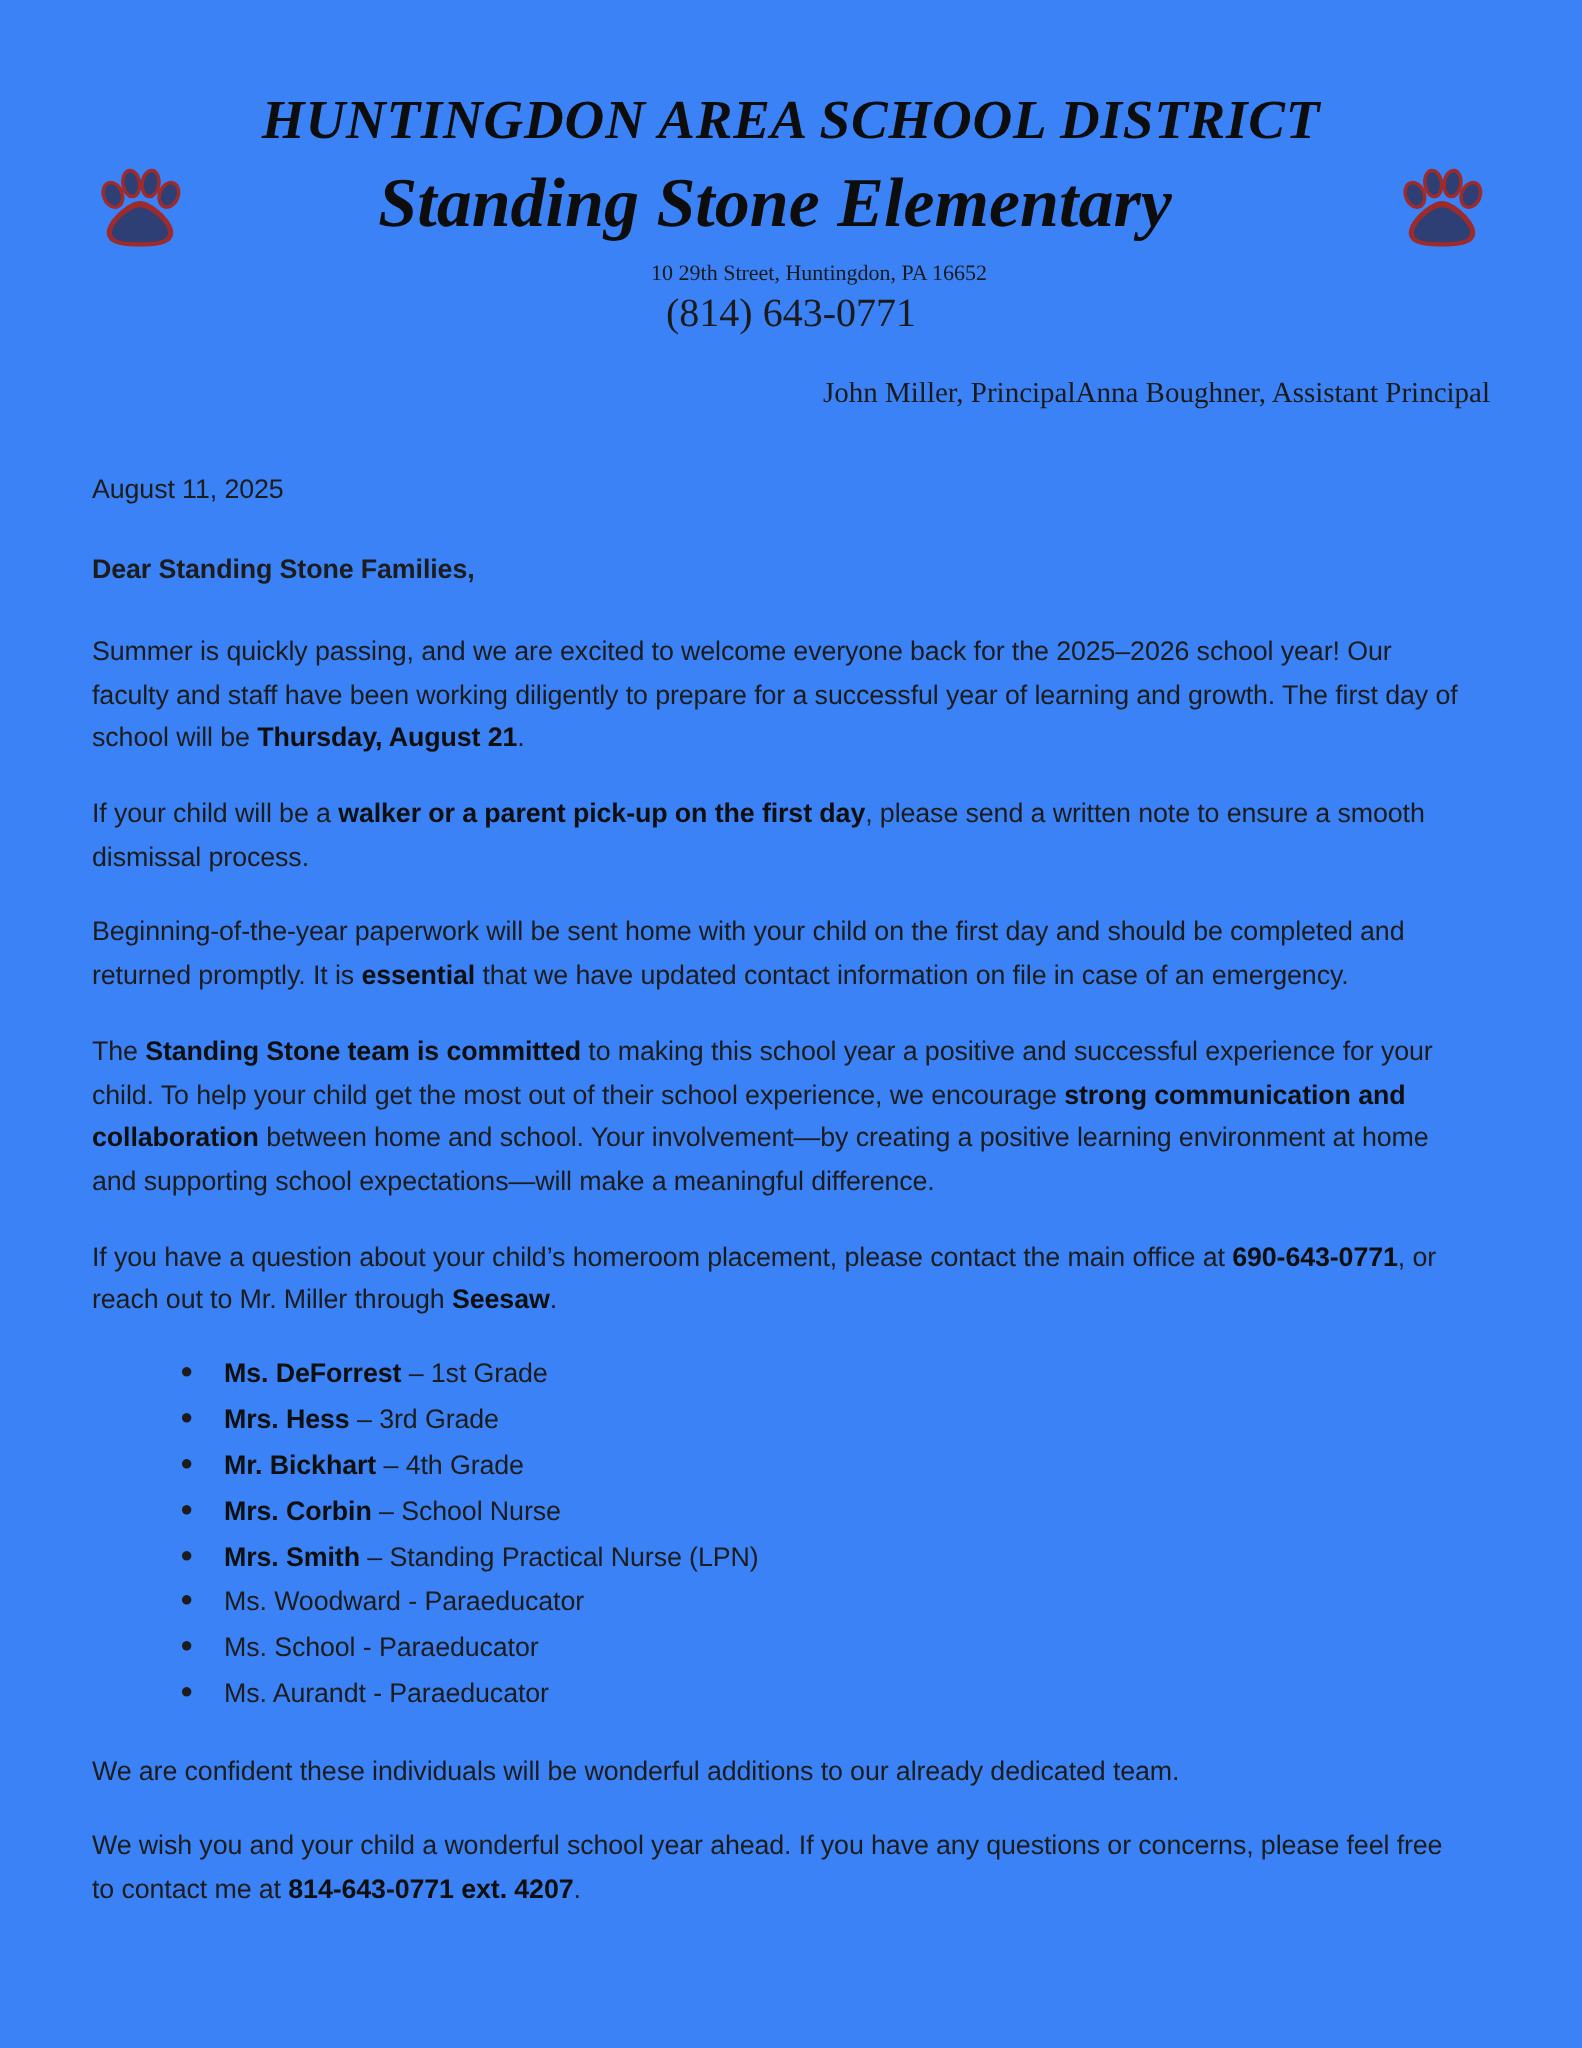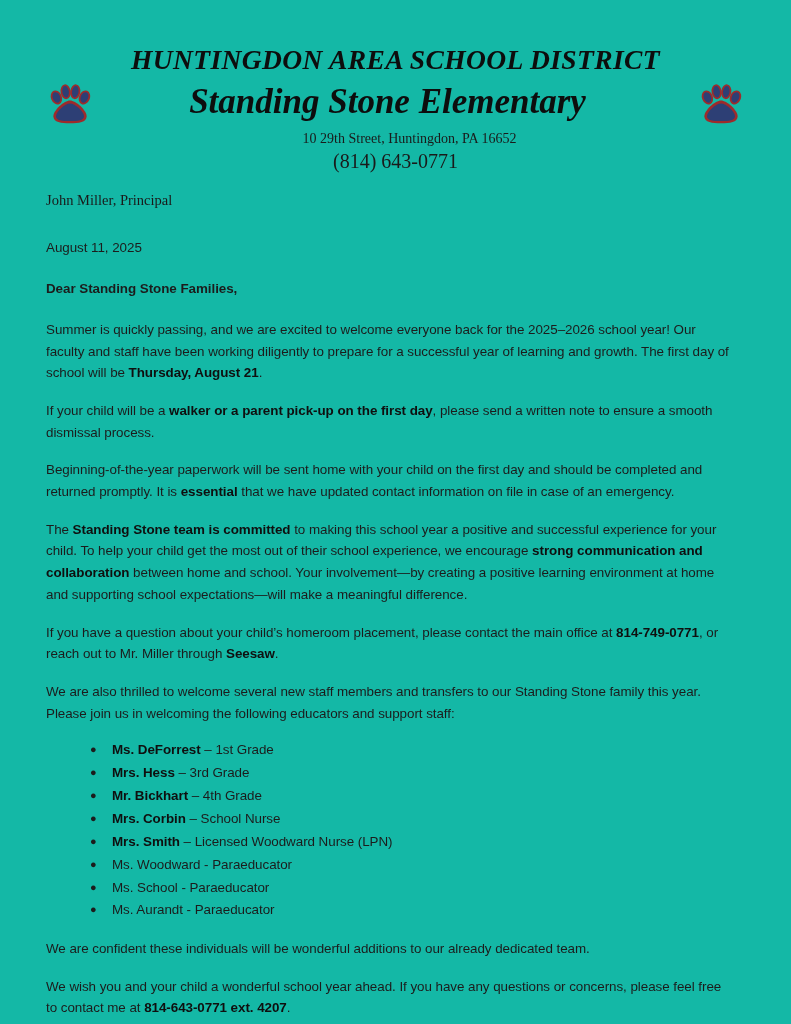--- a/index.html
+++ b/index.html
@@ -13,21 +13,21 @@
     position: relative;
     font-family: "Liberation Sans", sans-serif;
     color: #1a1a1a;
     overflow: hidden;
   }
 
   .page {
     position: relative;
     width: 791px;
     height: 1024px;
-    background: #14b8a6;
+    background: #3b82f6;
     box-sizing: border-box;
   }
 
   
   .letterhead {
     position: relative;
     padding-top: 44px;
     text-align: center;
   }
   .district-name {
@@ -44,21 +44,21 @@
     font-family: "Liberation Serif", "DejaVu Serif", serif;
     font-weight: bold;
     font-style: italic;
     font-size: 35px;
     color: #0d0d0d;
     line-height: 1.2;
     margin: 5px 16px 0 0;
   }
   .address-line {
     font-family: "Liberation Serif", "DejaVu Serif", serif;
-    font-size: 14px;
+    font-size: 11px;
     color: #1a1a1a;
     line-height: 1.28;
     margin: 7px 0 0 0;
     padding-left: 28px;
   }
   .phone-line {
     font-family: "Liberation Serif", "DejaVu Serif", serif;
     font-size: 20px;
     color: #1a1a1a;
     line-height: 1.28;
@@ -69,21 +69,21 @@
     position: absolute;
     top: 83px;
     width: 44px;
     height: 42px;
   }
   .paw.left  { left: 48px; }
   .paw.right { right: 48px; }
 
   .principal-row {
     display: flex;
-    justify-content: flex-start;
+    justify-content: flex-end;
     align-items: baseline;
     margin: 18px 46px 0 46px;
     font-family: "Liberation Serif", "DejaVu Serif", serif;
     font-size: 14.5px;
     color: #1a1a1a;
   }
 
   
   .letter-body {
     margin: 0 56px 0 46px;
@@ -172,43 +172,43 @@
     </span>
 
     <h1 class="district-name">HUNTINGDON AREA SCHOOL DISTRICT</h1>
     <h2 class="school-name">Standing Stone Elementary</h2>
     <div class="address-line">10 29th Street, Huntingdon, PA 16652</div>
     <div class="phone-line">(814) 643-0771</div>
   </div>
 
   <div class="principal-row">
     <span>John Miller, Principal</span>
+    <span>Anna Boughner, Assistant Principal</span>
   </div>
 
   <div class="letter-body">
 
     <p class="date-line">August 11, 2025</p>
 
     <p class="salutation">Dear Standing Stone Families,</p>
 
     <div>
         <p><span>Summer is quickly passing, and we are excited to welcome everyone back for the 2025–2026 school year! Our faculty and staff have been working diligently to prepare for a successful year of learning and growth. The first day of school will be </span><b>Thursday, August 21</b><span>.</span></p>
         <p><span>If your child will be a </span><b>walker or a parent pick-up on the first day</b><span>, please send a written note to ensure a smooth dismissal process.</span></p>
         <p><span>Beginning-of-the-year paperwork will be sent home with your child on the first day and should be completed and returned promptly. It is </span><b>essential</b><span> that we have updated contact information on file in case of an emergency.</span></p>
         <p><span>The </span><b>Standing Stone team is committed</b><span> to making this school year a positive and successful experience for your child. To help your child get the most out of their school experience, we encourage </span><b>strong communication and collaboration</b><span> between home and school. Your involvement—by creating a positive learning environment at home and supporting school expectations—will make a meaningful difference.</span></p>
-        <p><span>If you have a question about your child’s homeroom placement, please contact the main office at </span><b>814-749-0771</b><span>, or reach out to Mr. Miller through </span><b>Seesaw</b><span>.</span></p>
-        <p><span>We are also thrilled to welcome several new staff members and transfers to our Standing Stone family this year. Please join us in welcoming the following educators and support staff:</span></p>
+        <p><span>If you have a question about your child’s homeroom placement, please contact the main office at </span><b>690-643-0771</b><span>, or reach out to Mr. Miller through </span><b>Seesaw</b><span>.</span></p>
       </div>
 
     <ul class="staff-list">
         <li><span class="bullet">●</span><b>Ms. DeForrest</b><span> – </span><span>1st Grade</span></li>
         <li><span class="bullet">●</span><b>Mrs. Hess</b><span> – </span><span>3rd Grade</span></li>
         <li><span class="bullet">●</span><b>Mr. Bickhart</b><span> – </span><span>4th Grade</span></li>
         <li><span class="bullet">●</span><b>Mrs. Corbin</b><span> – </span><span>School Nurse</span></li>
-        <li><span class="bullet">●</span><b>Mrs. Smith</b><span> – </span><span>Licensed Woodward Nurse (LPN)</span></li>
+        <li><span class="bullet">●</span><b>Mrs. Smith</b><span> – </span><span>Standing Practical Nurse (LPN)</span></li>
         <li><span class="bullet">●</span><span>Ms. Woodward</span><span> - </span><span>Paraeducator</span></li>
         <li><span class="bullet">●</span><span>Ms. School</span><span> - </span><span>Paraeducator</span></li>
         <li><span class="bullet">●</span><span>Ms. Aurandt</span><span> - </span><span>Paraeducator</span></li>
       </ul>
 
     <div>
         <p><span>We are confident these individuals will be wonderful additions to our already dedicated team.</span></p>
         <p><span>We wish you and your child a wonderful school year ahead. If you have any questions or concerns, please feel free to contact me at </span><b>814-643-0771 ext. 4207</b><span>.</span></p>
       </div>
 

